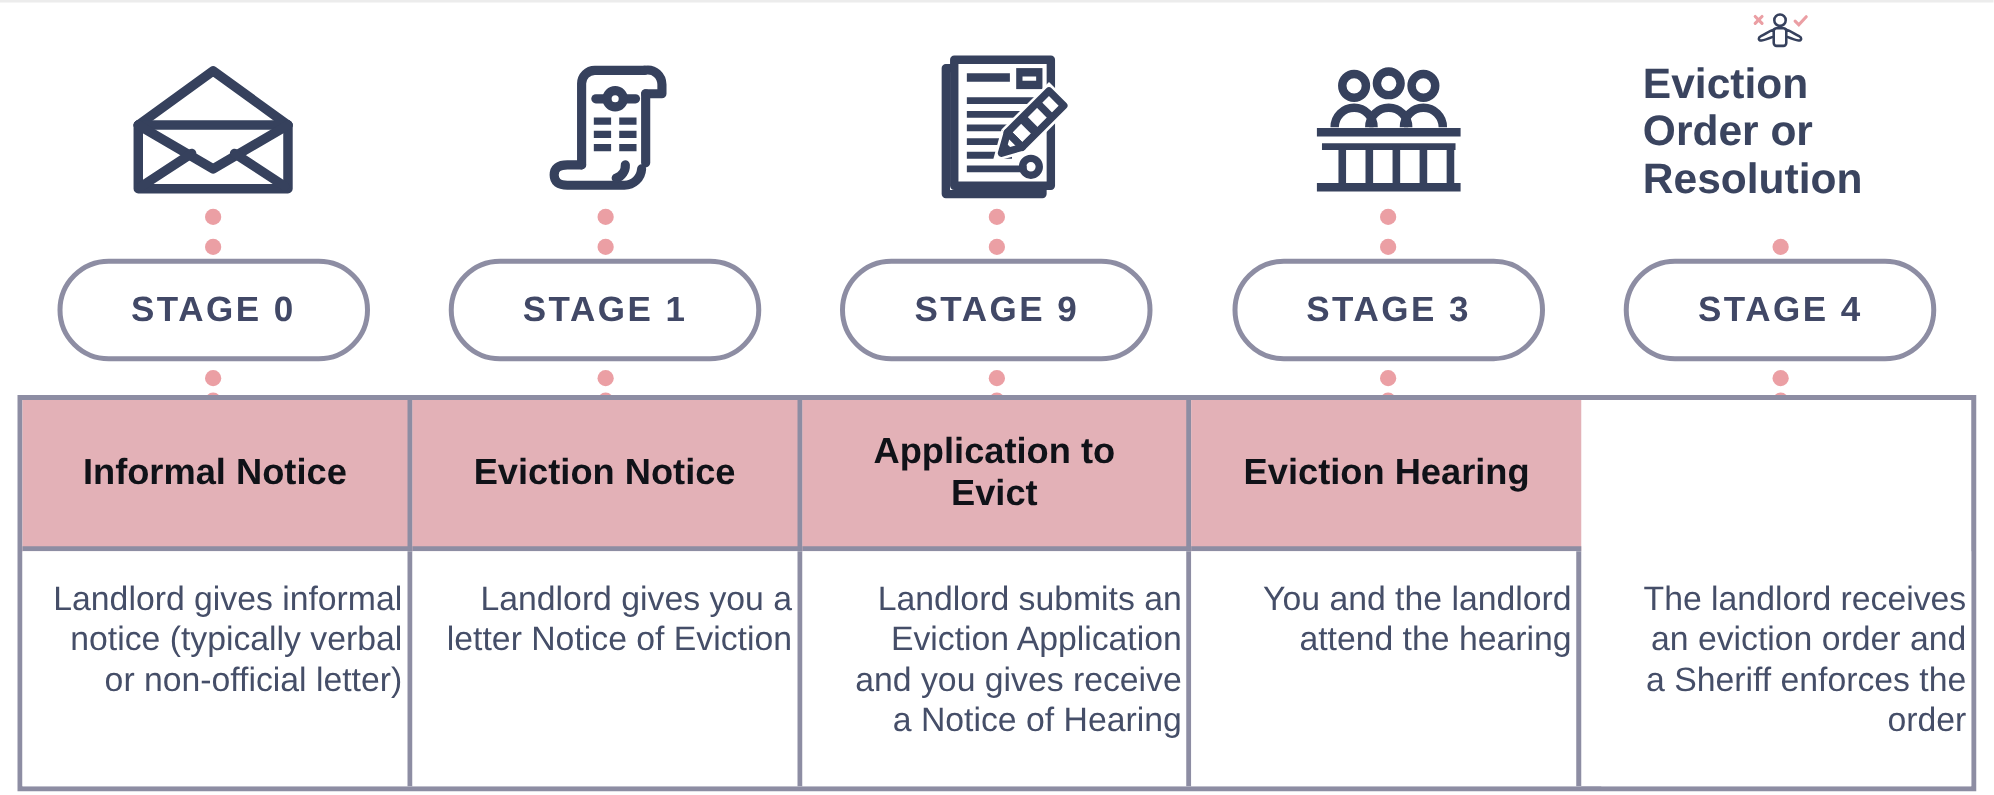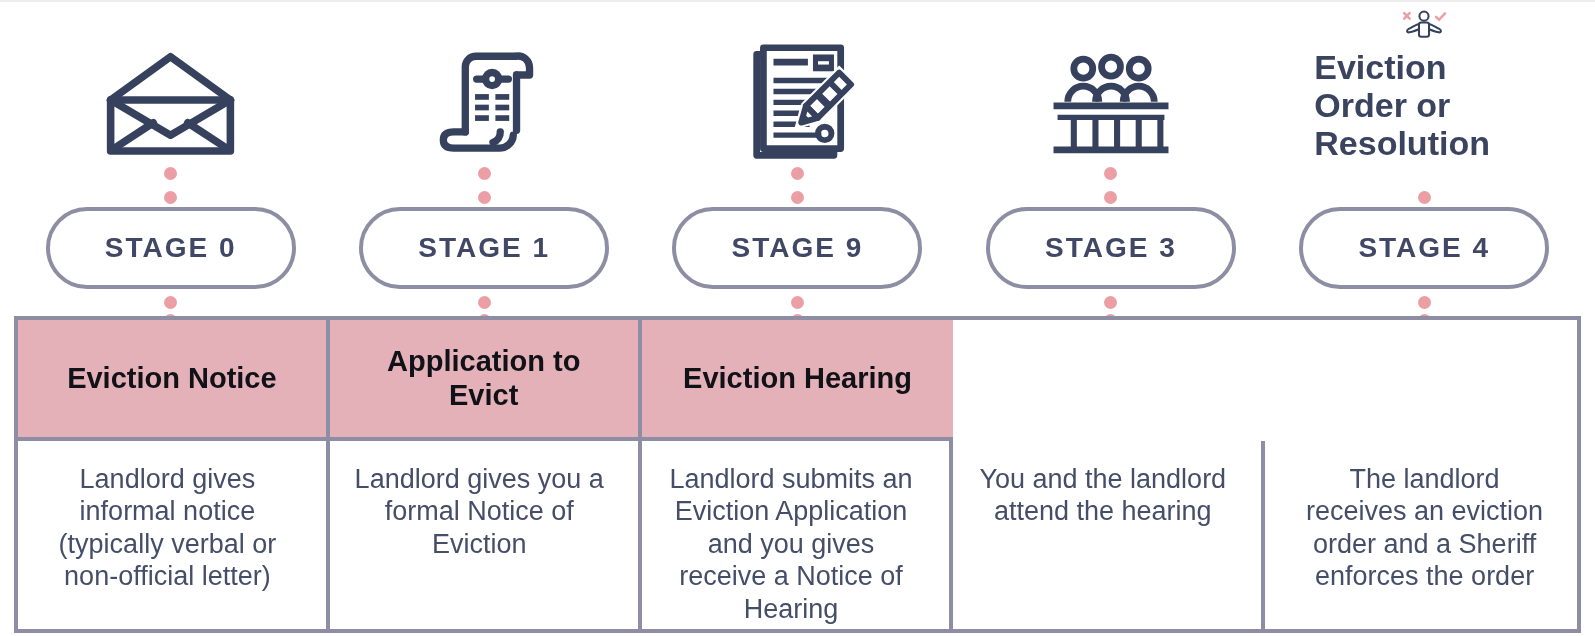--- a/index.html
+++ b/index.html
@@ -79,25 +79,25 @@
     font-size:29px;font-weight:bold;
     line-height:1.15;
     color:#101218;
   }
   .th:last-child{border-right:none;}
   .td{
     box-sizing:border-box;
     background:#ffffff;
     border-right:4px solid #8d8da3;
     height:188px;
-    padding:22px 33px 10px 24px;
+    padding:22px 4px 10px 24px;
     font-size:27px;
     line-height:1.2;
     color:#454e68;
-    text-align:center;
+    text-align:right;
   }
   .td:last-child{border-right:none;margin-left:16px;}
   .icon-stroke{stroke:#36415d;fill:none;}
 </style>
 </head>
 <body>
 
 <div class="canvas">
 
   <div class="stages">
@@ -269,26 +269,27 @@
       <div class="dots-after">
         <span class="dot"></span>
         <span class="dot"></span>
       </div>
     </div>
 
   </div>
 
   <div class="proc-table">
     <div class="trow">
+      <div class="th">Informal Notice</div>
       <div class="th">Eviction Notice</div>
       <div class="th">Application to Evict</div>
       <div class="th">Eviction Hearing</div>
     </div>
     <div class="trow">
       <div class="td">Landlord gives informal notice (typically verbal or non-official letter)</div>
-      <div class="td">Landlord gives you a formal Notice of Eviction</div>
+      <div class="td">Landlord gives you a letter Notice of Eviction</div>
       <div class="td">Landlord submits an Eviction Application and you gives receive a Notice of Hearing</div>
       <div class="td">You and the landlord attend the hearing</div>
       <div class="td">The landlord receives an eviction order and a Sheriff enforces the order</div>
     </div>
   </div>
 
 </div>
 
 </body></html>

